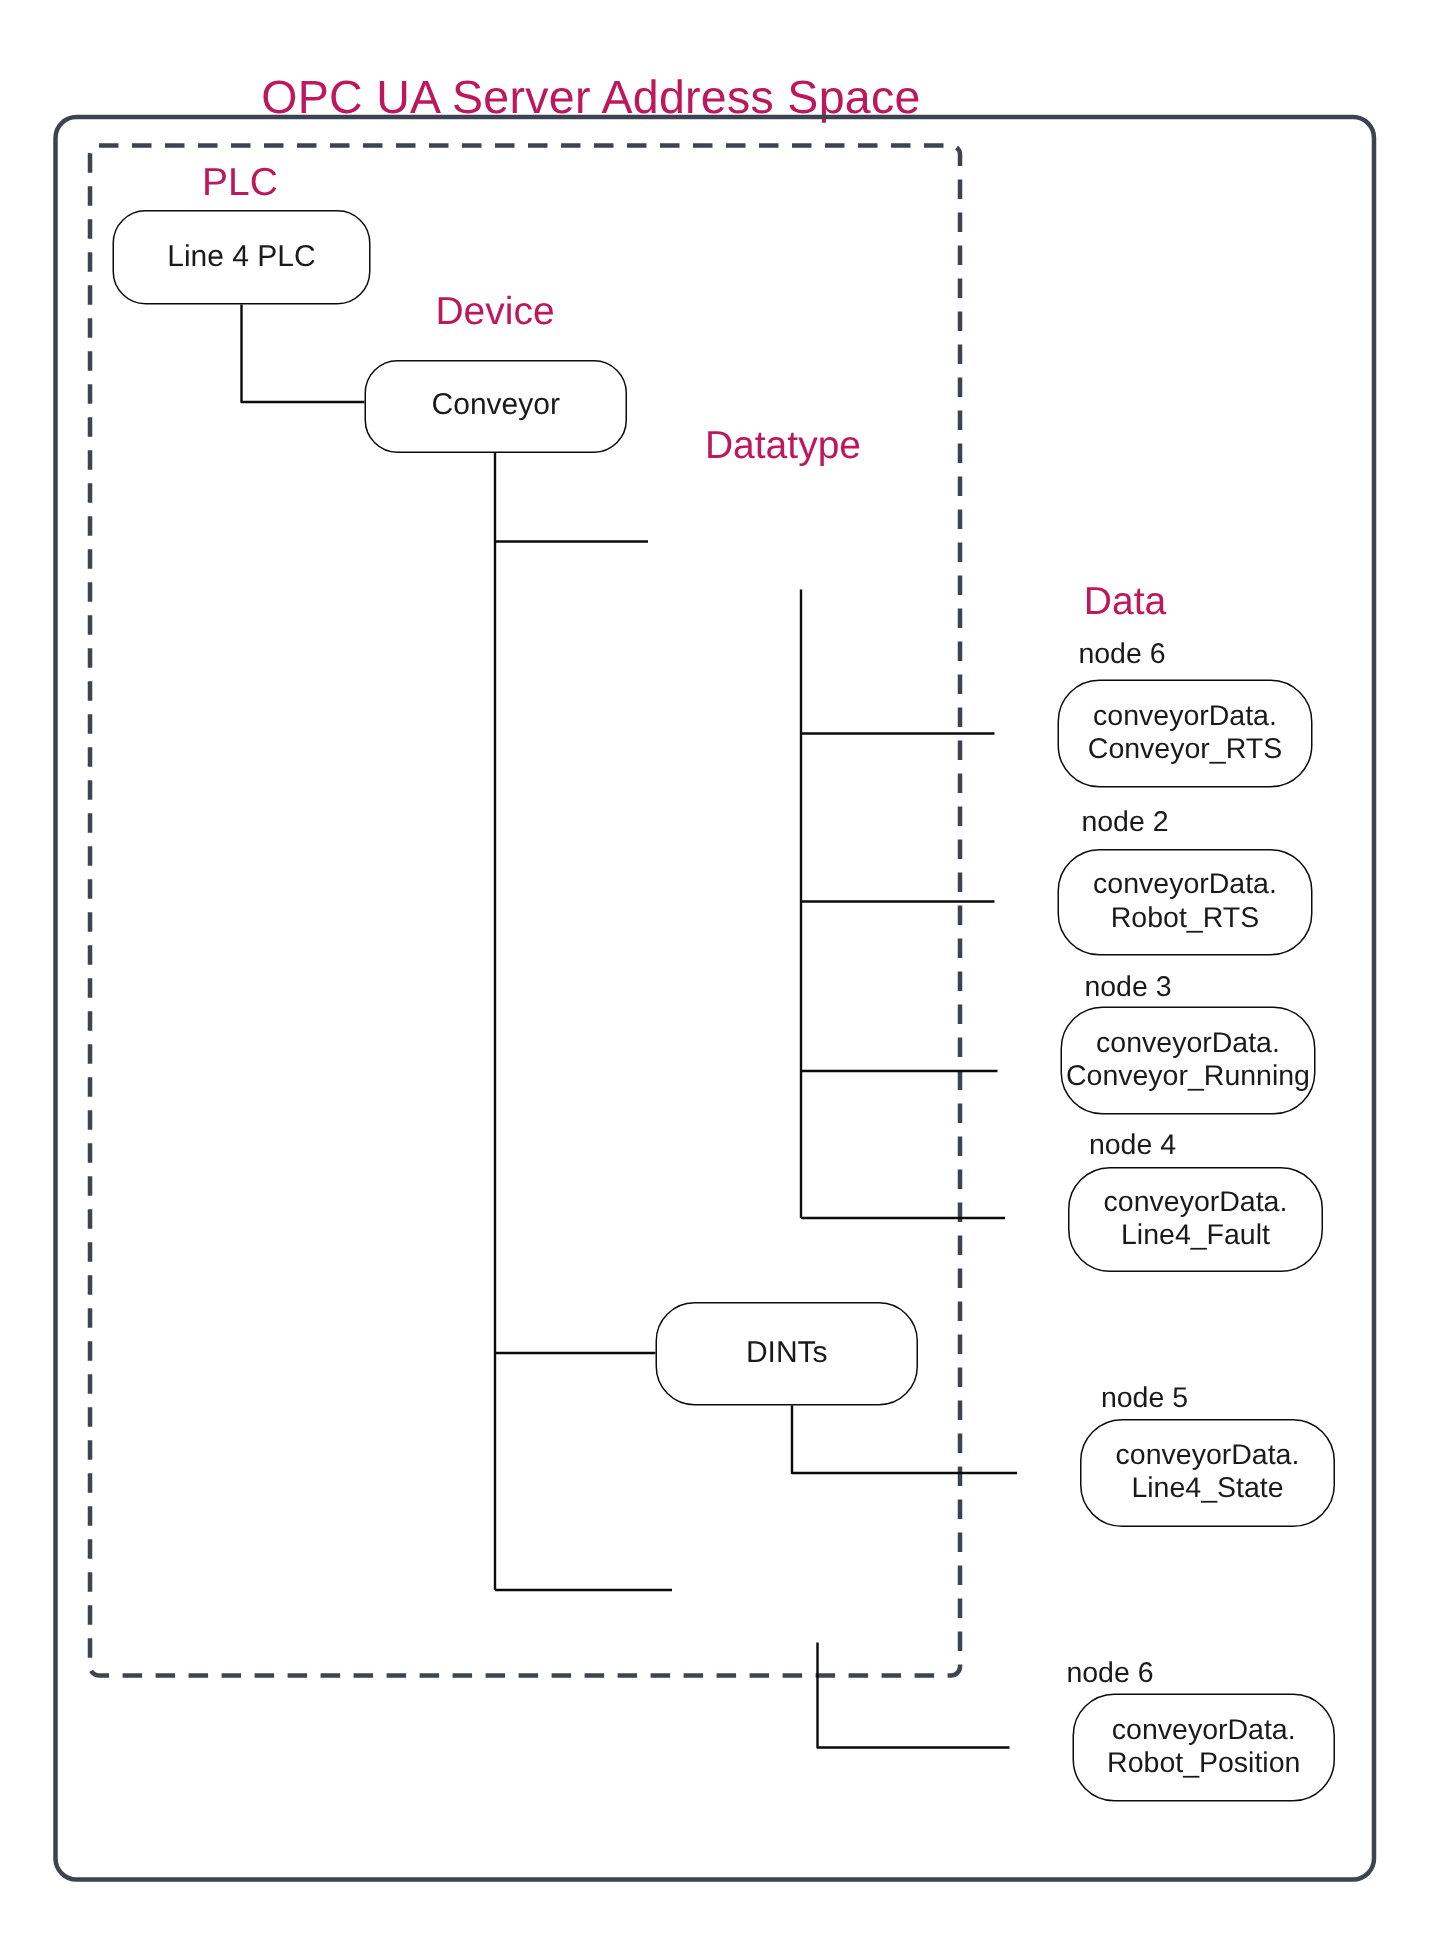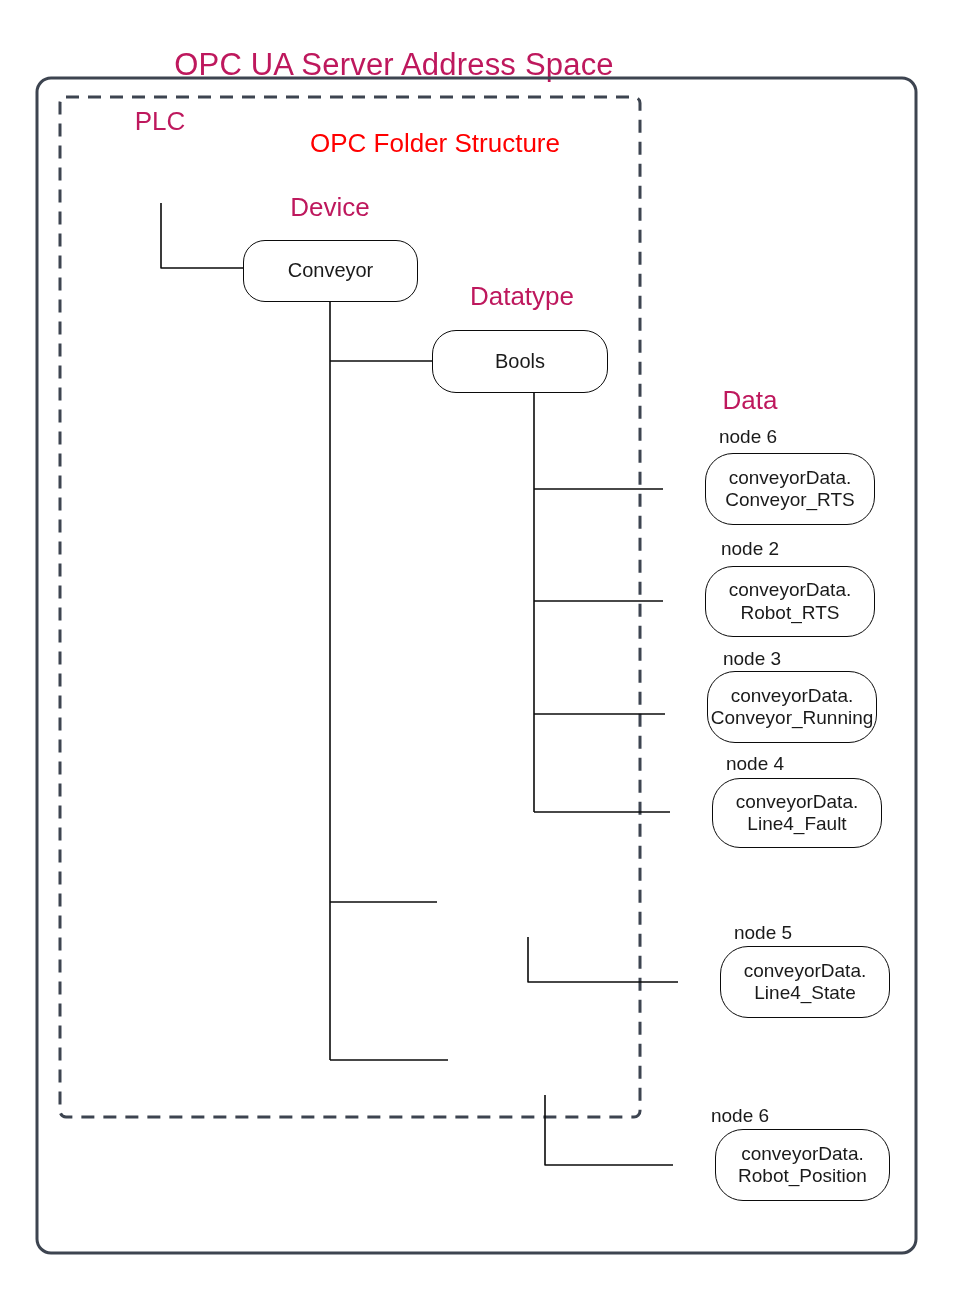--- a/index.html
+++ b/index.html
@@ -115,34 +115,36 @@
       <path d="M 534 714 L 665 714"></path>
       <path d="M 534 812 L 670 812"></path>
 
       <path d="M 528 937 L 528 982 L 678 982"></path>
 
       <path d="M 545 1095 L 545 1165 L 673 1165"></path>
     </g>
   </svg>
 
   <div class="grp-label" style="left:100px; top:106px; width:120px;">PLC</div>
-  <div class="grp-label red" style="left:275px; top:128px; width:320px;">OPC Folder Structure</div>
   <div class="grp-label" style="left:265px; top:192px; width:130px;">Device</div>
   <div class="grp-label" style="left:452px; top:281px; width:140px;">Datatype</div>
   <div class="grp-label" style="left:690px; top:369px; width:120px;margin-top:16px;">Data</div>
 
+  <div class="node-box plain" style="left:75px; top:140px; width:172px; height:63px; border-radius:22px;">
+    <span class="label-text">Line 4 PLC</span>
+  </div>
 
   <div class="node-box plain" style="left:243px; top:240px; width:175px; height:62px; border-radius:22px;">
     <span class="label-text">Conveyor</span>
   </div>
 
-  <div class="node-box plain" style="left:432px; top:330px; width:176px; height:63px; border-radius:24px;">
-    <span class="label-text">Bools</span>
+
+  <div class="node-box plain" style="left:437px; top:868px; width:175px; height:69px; border-radius:26px;">
+    <span class="label-text">DINTs</span>
   </div>
-
 
 
   <div class="node-caption" style="left:688px; top:426px; width:120px;">node 6</div>
   <div class="node-box leaf" style="left:663px; top:453px; width:170px; height:72px; border-radius:28px;">
     <div>
       <span class="label-text">conveyorData.</span>
       <span class="label-text">Conveyor_RTS</span>
     </div>
   </div>
 

